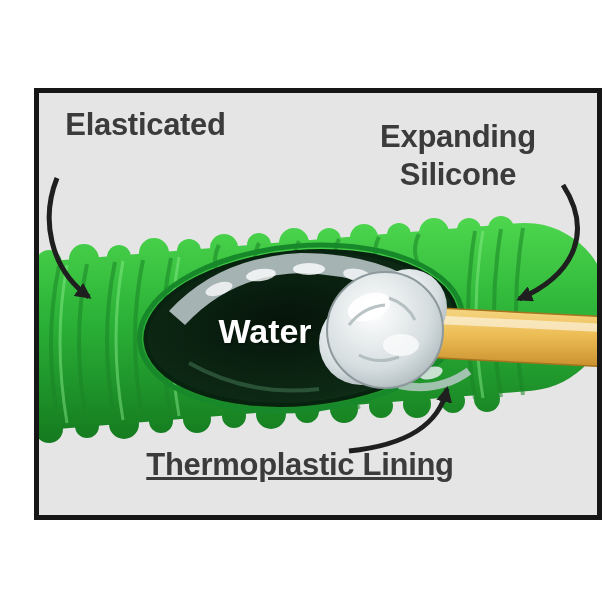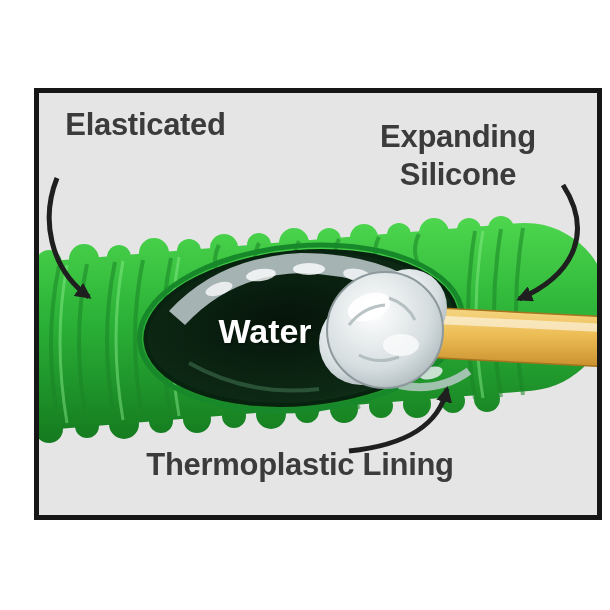--- a/index.html
+++ b/index.html
@@ -12,21 +12,21 @@
     border:5px solid #161616; background:#e5e5e5; overflow:hidden;
   }
   .frame svg { display:block; }
   .label {
     position:absolute; text-align:center; font-weight:700; color:#3b3b3b;
     font-size:31px; line-height:1.22; letter-spacing:-0.3px; z-index:3;
   }
   .label span { display:block; }
   .lbl-elastic { left:28px; top:106px; width:235px; }
   .lbl-silicone { left:338px; top:106px; width:240px;margin-top:12px; }
-  .lbl-thermo { left:75px; top:446px; width:450px; }
+  .lbl-thermo { left:75px; top:446px; width:450px;text-decoration:underline; }
 </style>
 </head>
 <body>
 
 <div class="canvas">
 
   <div class="label lbl-elastic">
     <span>Elasticated</span>
   </div>
   <div class="label lbl-silicone">

